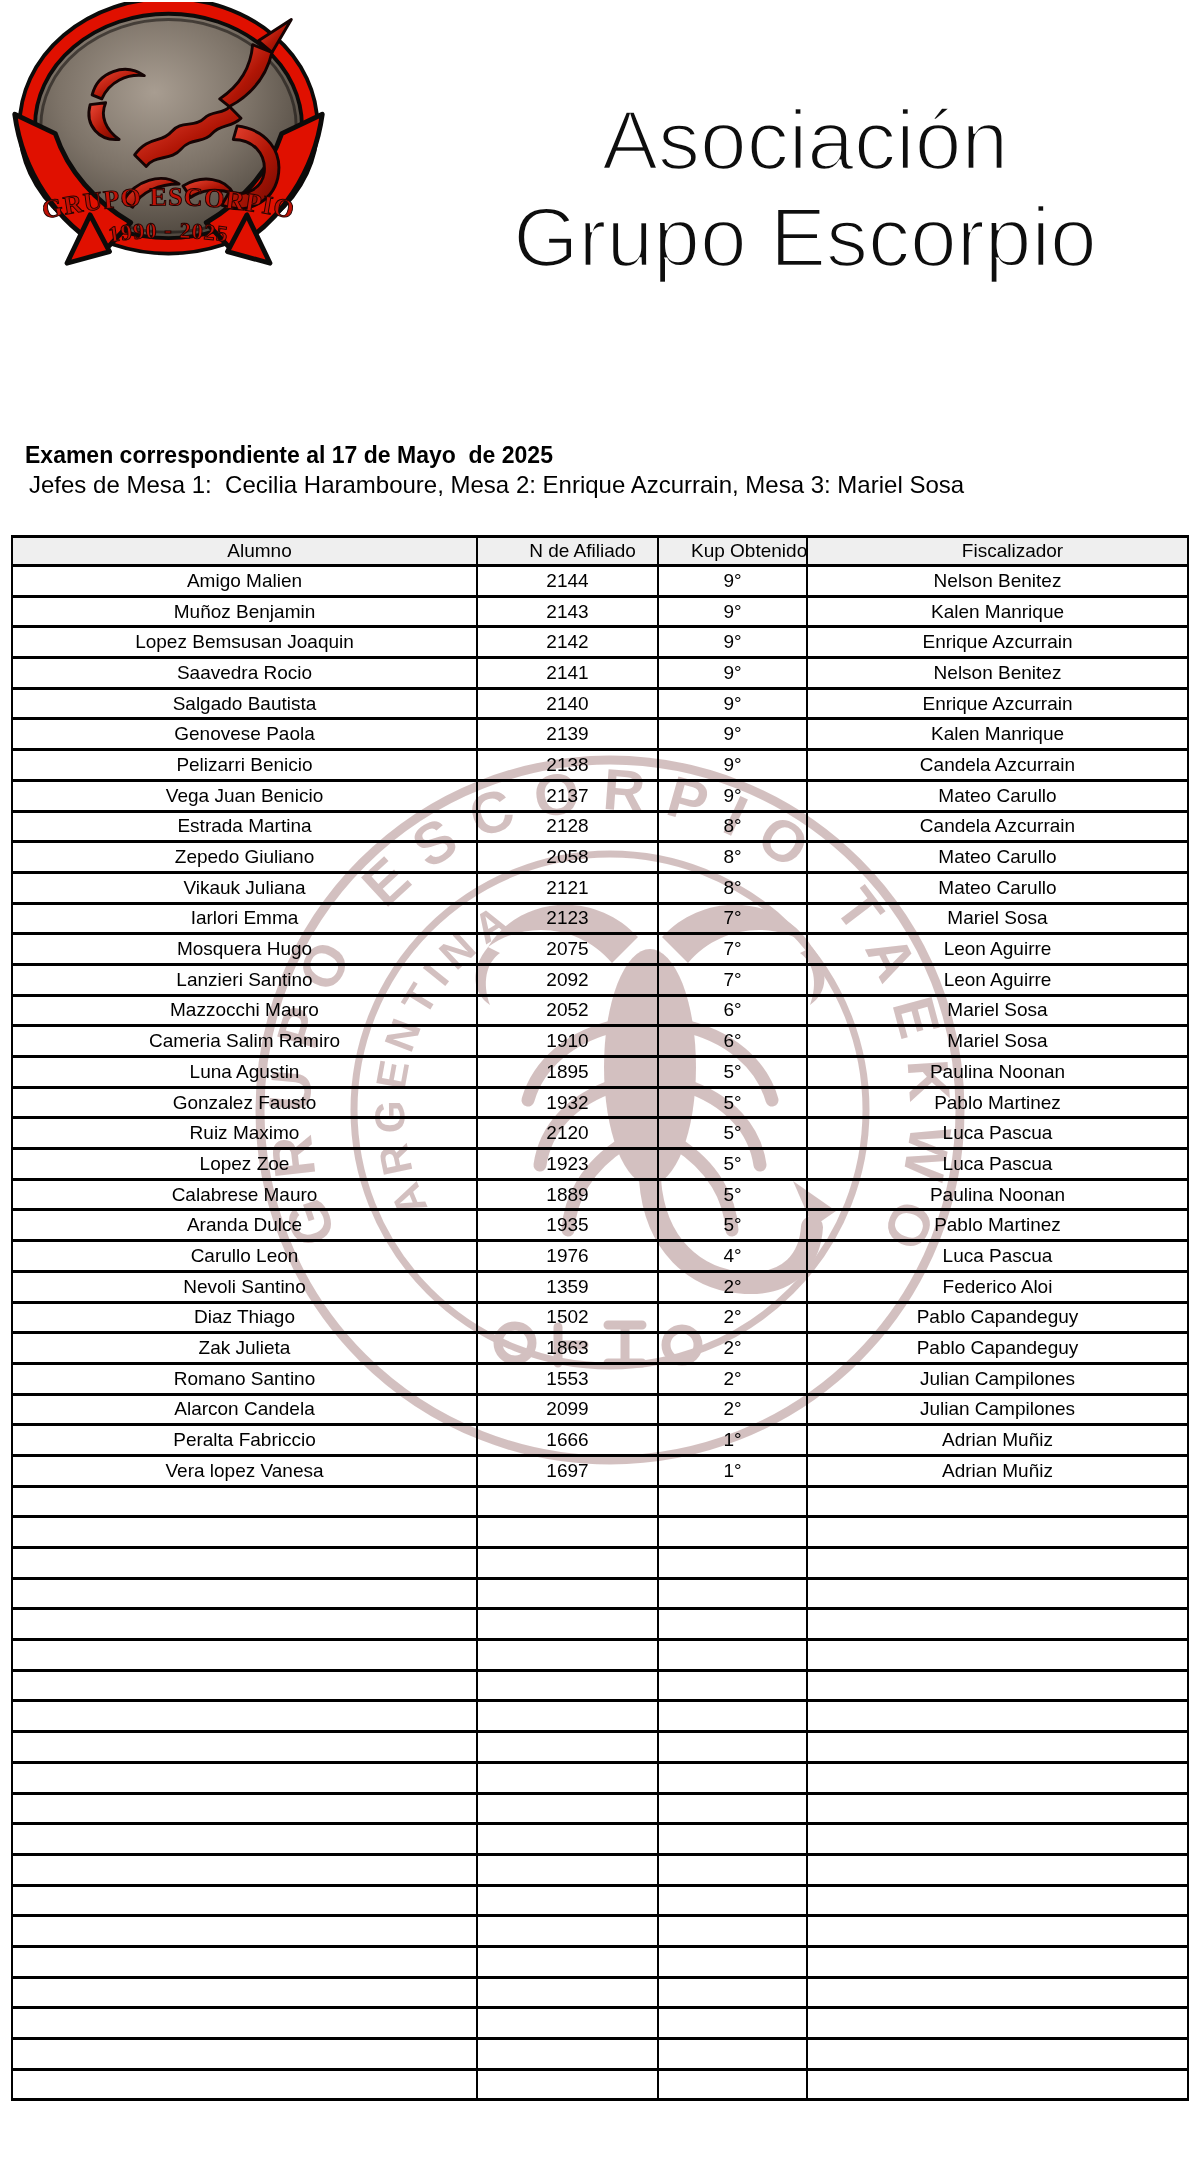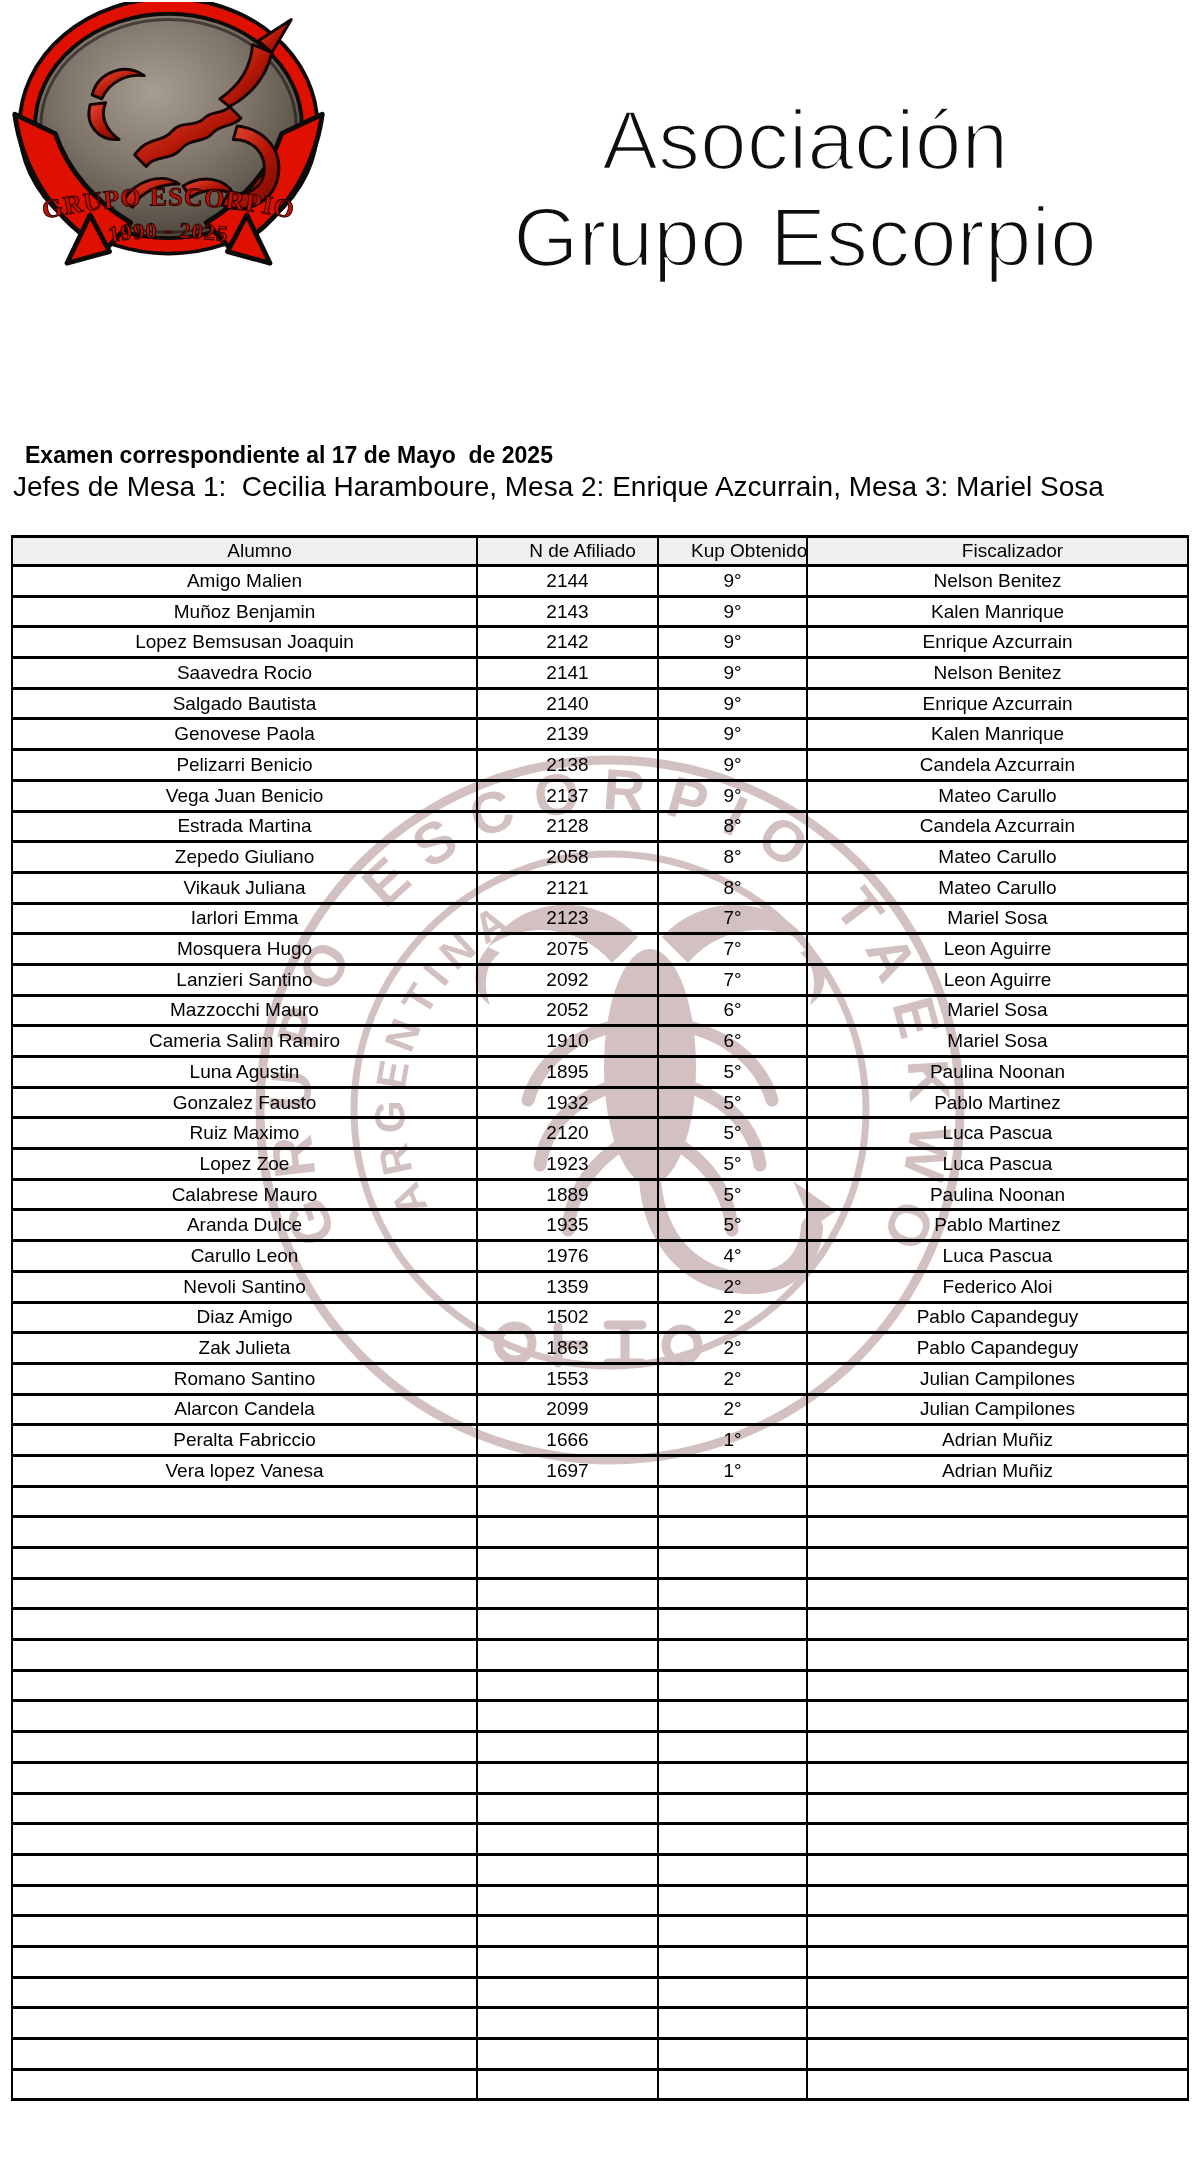--- a/index.html
+++ b/index.html
@@ -13,21 +13,21 @@
     position:absolute;left:410px;top:92px;width:790px;z-index:3;
     text-align:center;font-size:84px;line-height:97px;font-weight:100;
     color:#0e0e0e;-webkit-text-stroke:2.6px #ffffff;letter-spacing:0px;
     white-space:nowrap;
   }
   .exam-line{
     position:absolute;left:25px;top:406px;font-size:23px;font-weight:bold;
     white-space:pre;z-index:3;margin-top:36px;
   }
   .judges-line{
-    position:absolute;left:13px;top:471px;font-size:28px;font-weight:normal;
+    position:absolute;left:29px;top:471px;font-size:24px;font-weight:normal;
     white-space:pre;z-index:3;text-align:right;
   }
   
   .watermark-svg{position:absolute;left:250px;top:750px;width:720px;height:720px;z-index:1;}
   
   .table-wrap{position:absolute;left:11px;top:535px;z-index:2;}
   table.results{border-collapse:collapse;table-layout:fixed;width:1176px;}
   table.results th, table.results td{
     border:2px solid #000;border-top-width:3px;border-bottom-width:3px;
     text-align:center;vertical-align:middle;
@@ -295,21 +295,21 @@
           <td>4°</td>
           <td>Luca Pascua</td>
         </tr>
         <tr>
           <td>Nevoli Santino</td>
           <td>1359</td>
           <td>2°</td>
           <td>Federico Aloi</td>
         </tr>
         <tr>
-          <td>Diaz Amigo</td>
+          <td>Diaz Thiago</td>
           <td>1502</td>
           <td>2°</td>
           <td>Pablo Capandeguy</td>
         </tr>
         <tr>
           <td>Zak Julieta</td>
           <td>1863</td>
           <td>2°</td>
           <td>Pablo Capandeguy</td>
         </tr>

